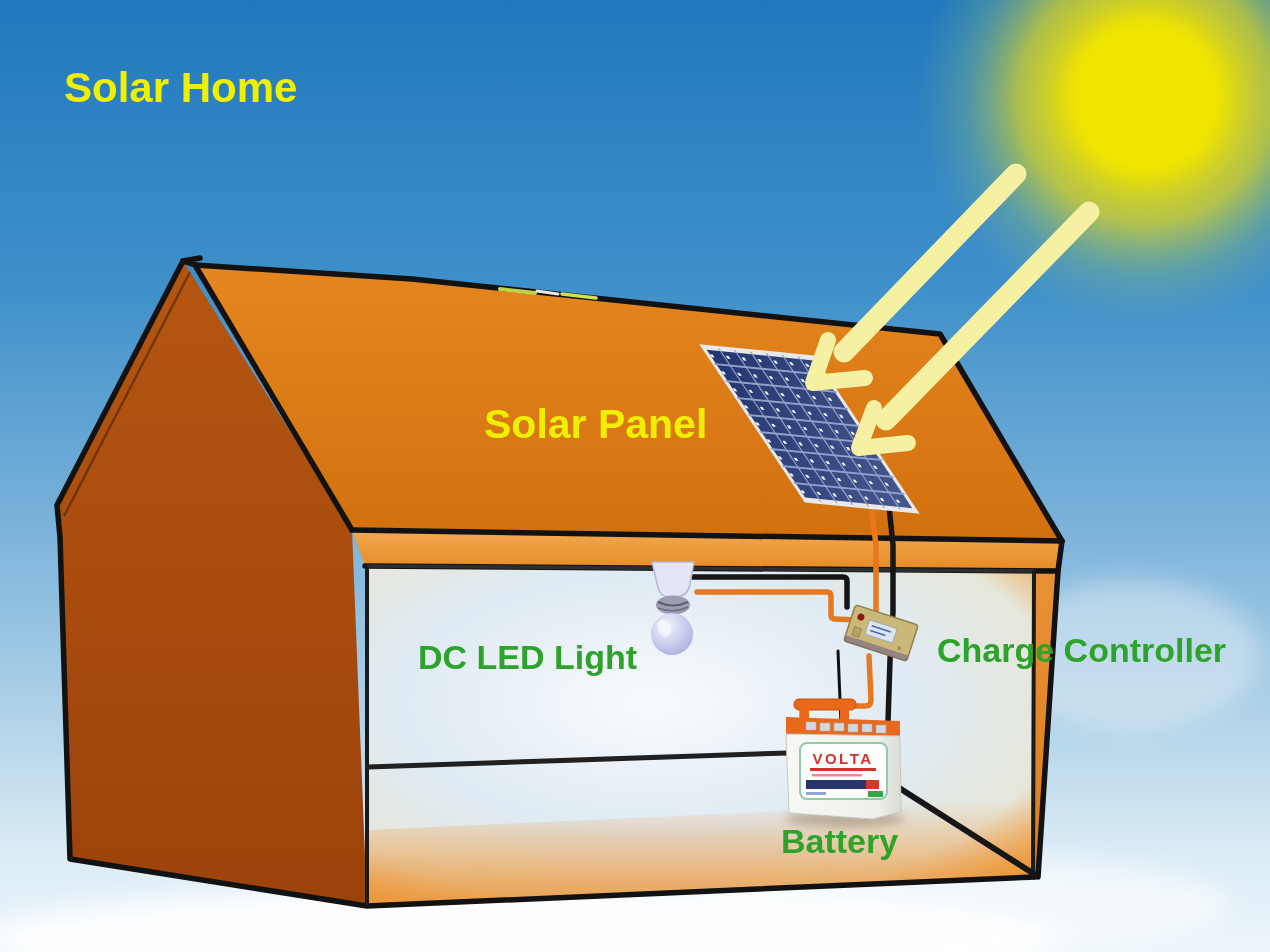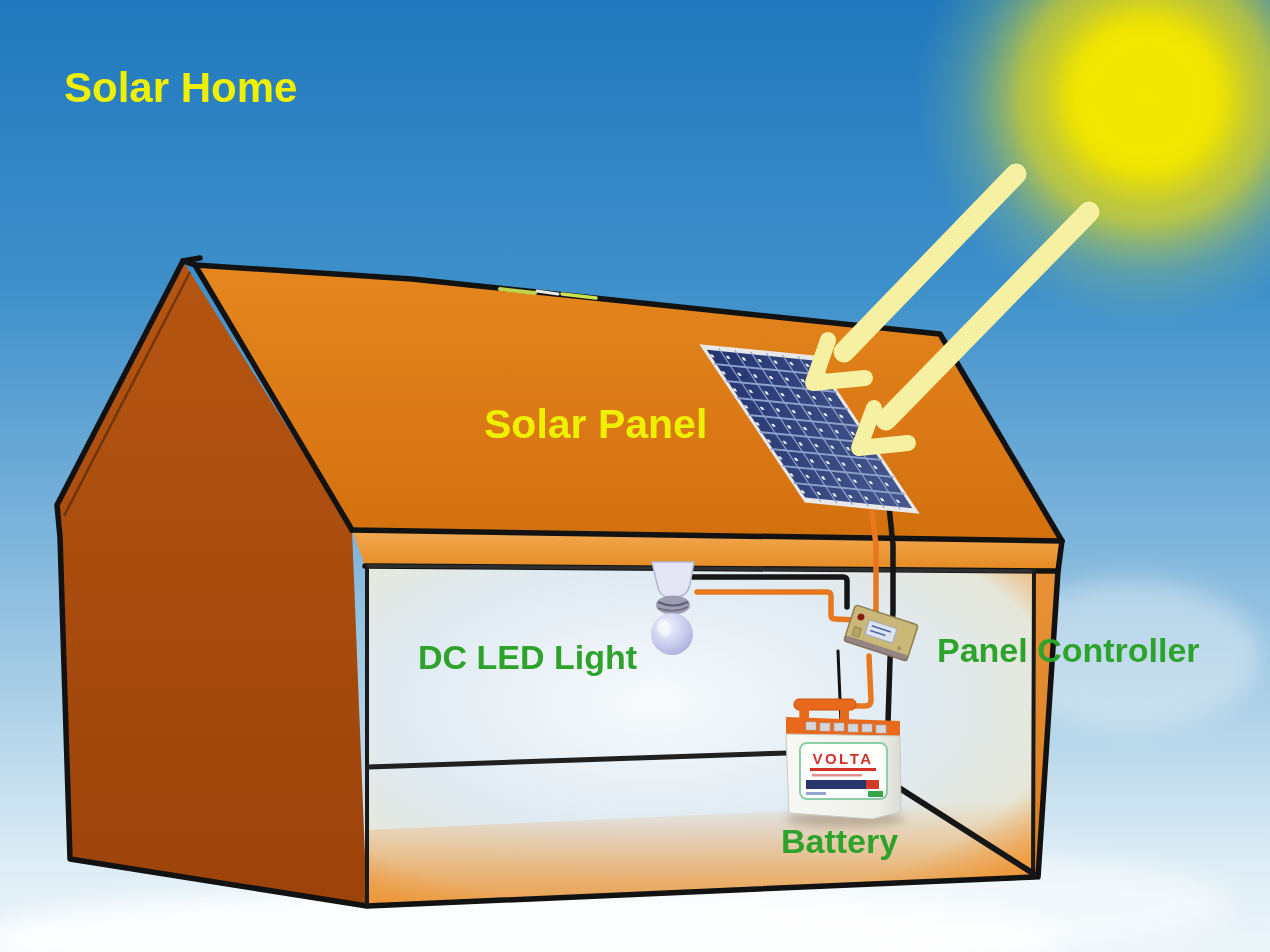--- a/index.html
+++ b/index.html
@@ -213,16 +213,16 @@
     <g>
       <path d="M1089,212 L886,420" stroke="#F6F0A2" stroke-width="21"></path>
       <path d="M874,408 L859,448 L908,443" stroke="#F6F0A2" stroke-width="16"></path>
     </g>
   </g>
 </svg>
 
 <div class="lbl lbl-yellow title-line" style="left:64px;top:67px;">Solar Home</div>
 <div class="lbl lbl-yellow panel-label" style="left:484px;top:404px;">Solar Panel</div>
 <div class="lbl lbl-green green-label" style="left:418px;top:626px;margin-top:14px;">DC LED Light</div>
-<div class="lbl lbl-green green-label" style="left:937px;top:633px;">Panel Controller</div>
+<div class="lbl lbl-green green-label" style="left:937px;top:633px;">Charge Controller</div>
 <div class="lbl lbl-green green-label" style="left:781px;top:824px;">Battery</div>
 
 </div>
 
 </body></html>

